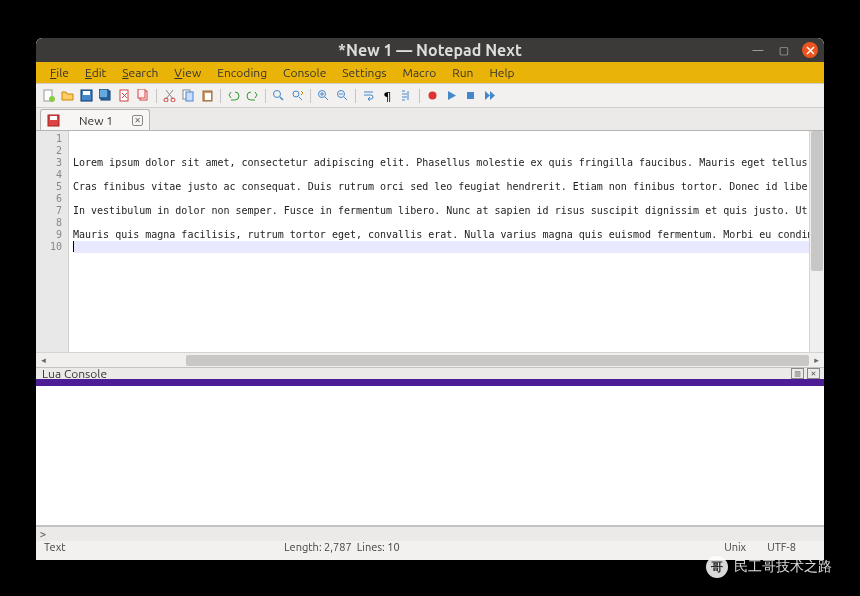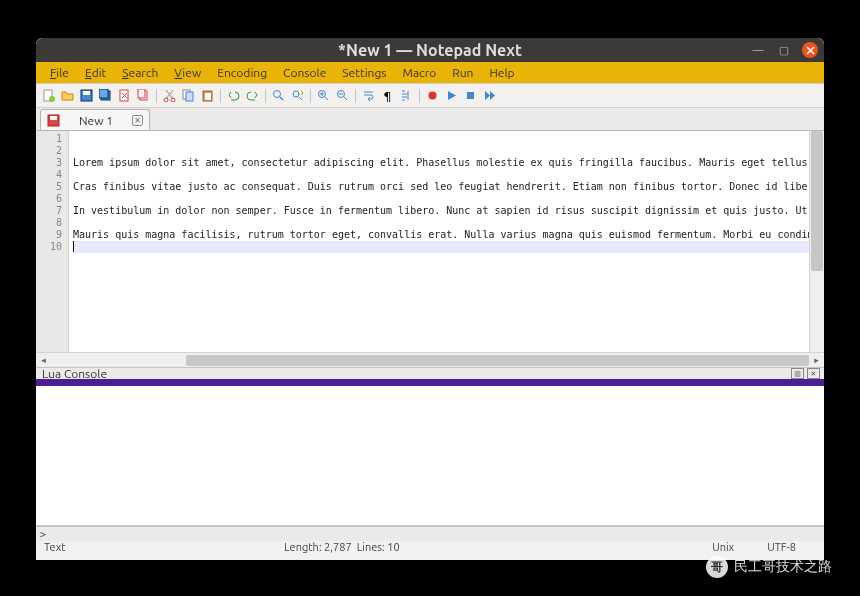--- a/index.html
+++ b/index.html
@@ -37,21 +37,21 @@
 .hthumb{position:absolute;left:135px;right:0;top:0;bottom:0;background:#c8c7c6;border-radius:2px}
 .lua-head{height:19px;background:#eceae8;border-top:1px solid #c4c3c2;border-bottom:7px solid #4c1d95;display:flex;align-items:center;padding:0 6px;color:#333;position:relative}
 .lua-btns{position:absolute;right:4px;display:flex;gap:3px}
 .lua-btn{width:13px;height:11px;border:1px solid #888;font-size:7px;display:flex;align-items:center;justify-content:center;cursor:pointer;color:#555}
 .lua-body{height:140px;background:#fff;border-bottom:1px solid #c4c3c2}
 .lua-input{height:15px;background:#eceae8;border-top:1px solid #c4c3c2;display:flex;align-items:center;padding:0 4px;color:#555;font:10px monospace}
 .statusbar{height:19px;background:#f2f1f0;display:flex;align-items:flex-start;font-size:11px;color:#444;padding:0 8px}
 .st-left{flex:0 0 240px}
 .st-lenlines{flex:0 0 150px}
 .st-pos{flex:0 0 200px}
-.st-right{flex:1;display:flex;justify-content:flex-end;gap:33px;padding-right:20px}
+.st-right{flex:1;display:flex;justify-content:flex-end;gap:21px;padding-right:20px}
 .watermark{position:absolute;right:28px;bottom:18px;display:flex;align-items:center;gap:6px;color:#fff;font-size:14px;opacity:.85}
 .wm-icon{width:22px;height:22px;background:#fff;border-radius:50%;display:flex;align-items:center;justify-content:center;color:#333;font-size:12px;font-weight:bold}
 svg{display:block}
 .left-gut{display:flex}
 </style>
 </head>
 <body>
 
 <div class="screen">
 <div class="window">

